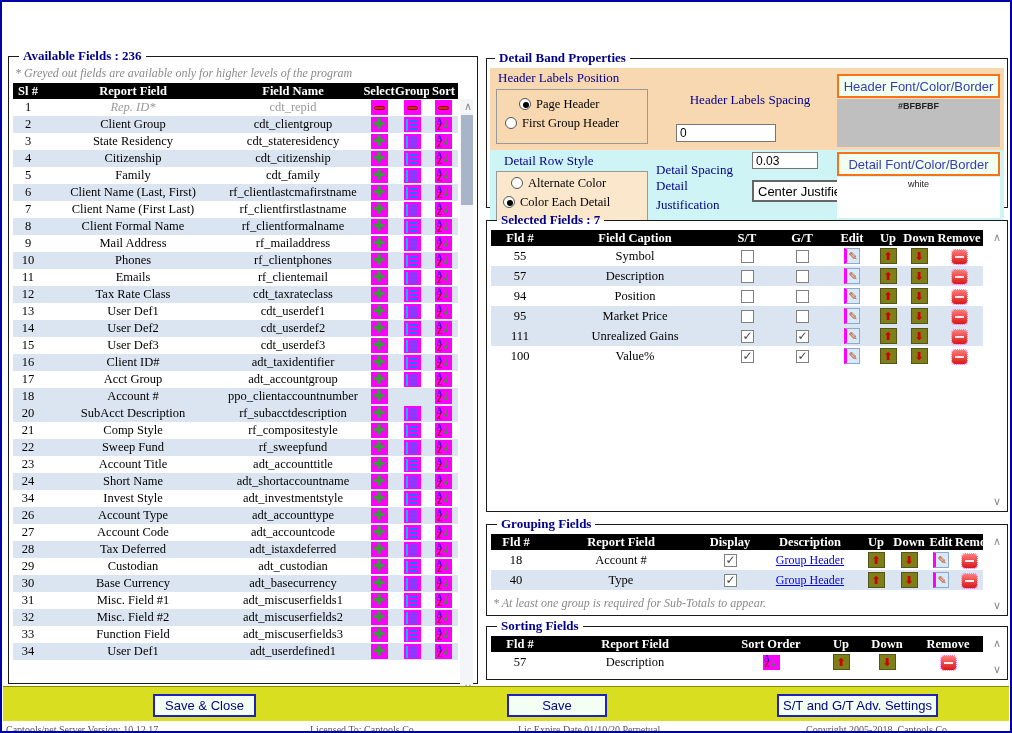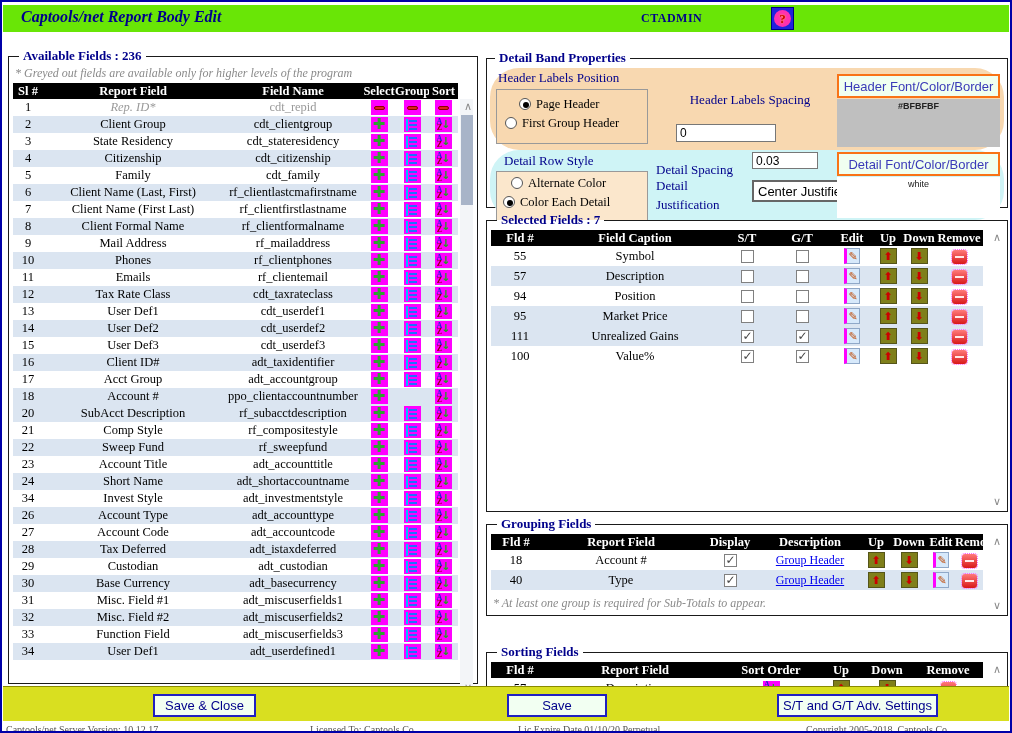--- a/index.html
+++ b/index.html
@@ -49,21 +49,21 @@
   .ic-up,.ic-dn{display:inline-flex;align-items:center;justify-content:center;width:17px;height:16px;background:#7F7F1A;border:1px solid #55551a;color:#CC0000;font-size:11px;font-weight:bold;cursor:pointer;vertical-align:middle;font-family:"DejaVu Sans",sans-serif;}
   .ic-rm{display:inline-block;width:15px;height:14px;background:linear-gradient(#FF7A7A,#D81818);border-radius:3px;outline:1px dotted #FF66FF;position:relative;cursor:pointer;vertical-align:middle;}
   .ic-rm::before{content:"";position:absolute;left:3px;top:6px;width:9px;height:2px;background:#FFE8E8;}
   
   .cb{display:inline-block;width:13px;height:13px;background:#fff;border:1px solid #808080;position:relative;cursor:pointer;vertical-align:middle;}
   .cb.checked::before{content:"✓";position:absolute;left:1px;top:-2px;font-size:12px;color:#444;font-family:"DejaVu Sans",sans-serif;}
   .radio{display:inline-block;width:12px;height:12px;border:1px solid #555;border-radius:50%;background:#fff;position:relative;vertical-align:-2px;margin-right:5px;cursor:pointer;}
   .radio.on::before{content:"";position:absolute;left:3px;top:3px;width:6px;height:6px;border-radius:50%;background:#000;}
   .radio-row{font-size:12.5px;color:#000;margin:4px 0;white-space:nowrap;}
   
-  .dbp-block{position:absolute;left:3px;right:3px;border-radius:29px;}
+  .dbp-block{position:absolute;left:3px;right:3px;}
   .peach{top:2px;height:82px;background:#F8D8B0;}
   .cyan{top:84px;height:70px;background:#CFF4F6;}
   .dbp-label{position:absolute;font-size:13px;color:#00008B;font-weight:normal;}
   .radio-box{position:absolute;border:1px solid #999;padding:3px 8px;}
   .peach .radio-box{background:#F8D8B0;}
   .cyan .radio-box{background:#FBE7CC;}
   .tinput{position:absolute;height:18px;border:1px solid #777;background:#fff;font-family:"Liberation Sans",sans-serif;font-size:12px;padding:0 3px;}
   .fcb-btn{position:absolute;background:#F0FFF0;border:2px solid #f97316;color:#3A3AB8;font-family:"Liberation Sans",sans-serif;font-size:13px;display:flex;align-items:center;justify-content:center;cursor:pointer;}
   .swatch{position:absolute;font-family:"Liberation Sans",sans-serif;font-size:9px;text-align:center;padding-top:2px;color:#222;}
   .dropdown{position:absolute;height:22px;border:2px solid #666;background:#fff;display:flex;align-items:center;cursor:pointer;font-family:"Liberation Sans",sans-serif;font-size:13px;}
@@ -83,29 +83,20 @@
   .bottombar{position:absolute;left:1px;right:1px;top:684px;height:35px;background:#D9DF20;border-top:1px solid #8a8a00;}
   .bigbtn{position:absolute;top:7px;height:23px;background:#F2FFF2;border:2px solid #2020C0;color:#00008B;font-family:"Liberation Sans",sans-serif;font-size:13px;display:flex;align-items:center;justify-content:center;cursor:pointer;}
   .footer{position:absolute;left:0;right:0;top:721px;height:12px;background:#fff;overflow:hidden;}
   .footer span{position:absolute;top:1px;font-size:10px;color:#555;font-family:"Liberation Serif",serif;white-space:nowrap;}
 </style>
 </head>
 <body>
 
 <div class="window">
 
-  <div class="titlebar">
-    <span class="app-title">Captools/net Report Body Edit</span>
-    <span class="user-label">CTADMIN</span>
-    <span class="help-btn">
-      <span class="circ">
-          <span class="qm">?</span>
-        </span>
-    </span>
-  </div>
 
   <fieldset style="left:6px;top:46px;width:470px;height:636px;">
     <legend>Available Fields : 236</legend>
     <div class="note">* Greyed out fields are available only for higher levels of the program</div>
     <div class="avail-wrap">
       <table class="t-avail">
         <colgroup>
             <col style="width:30px">
             <col style="width:180px">
             <col style="width:140px">
@@ -1187,21 +1178,21 @@
           </tr>
         </tbody>
     </table>
     <div class="note" style="position:absolute;left:4px;bottom:2px;">* At least one group is required for Sub-Totals to appear.</div>
     <div class="sb light">
       <span class="ar up">∧</span>
       <span class="ar dn">∨</span>
     </div>
   </fieldset>
 
-  <fieldset style="left:484px;top:642px;width:522px;height:62px;">
+  <fieldset style="left:484px;top:616px;width:522px;height:62px;">
     <legend>Sorting Fields</legend>
     <table class="t-right" style="width:492px;">
       <colgroup>
           <col style="width:58px">
           <col style="width:172px">
           <col style="width:100px">
           <col style="width:40px">
           <col style="width:52px">
           <col style="width:70px">
         </colgroup>

